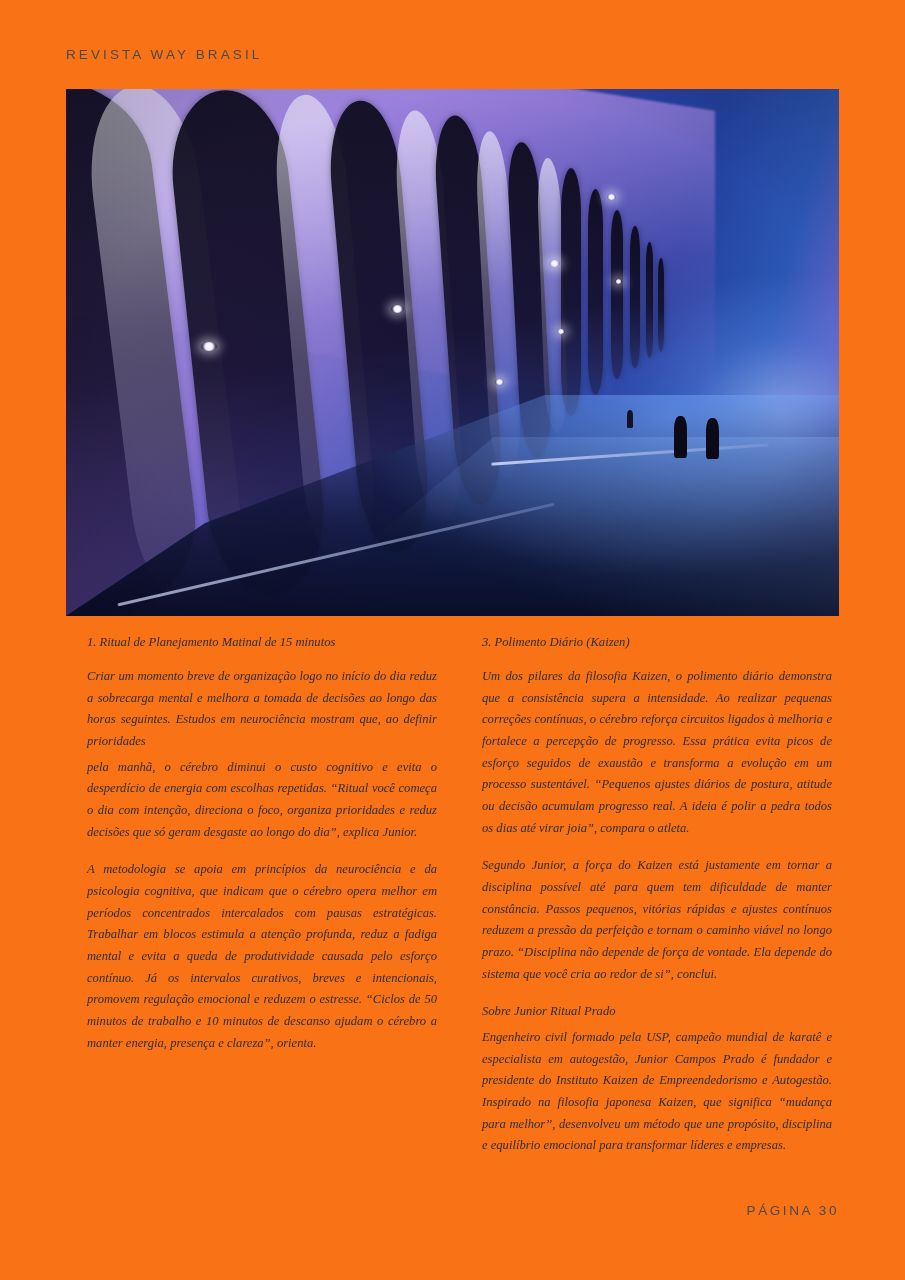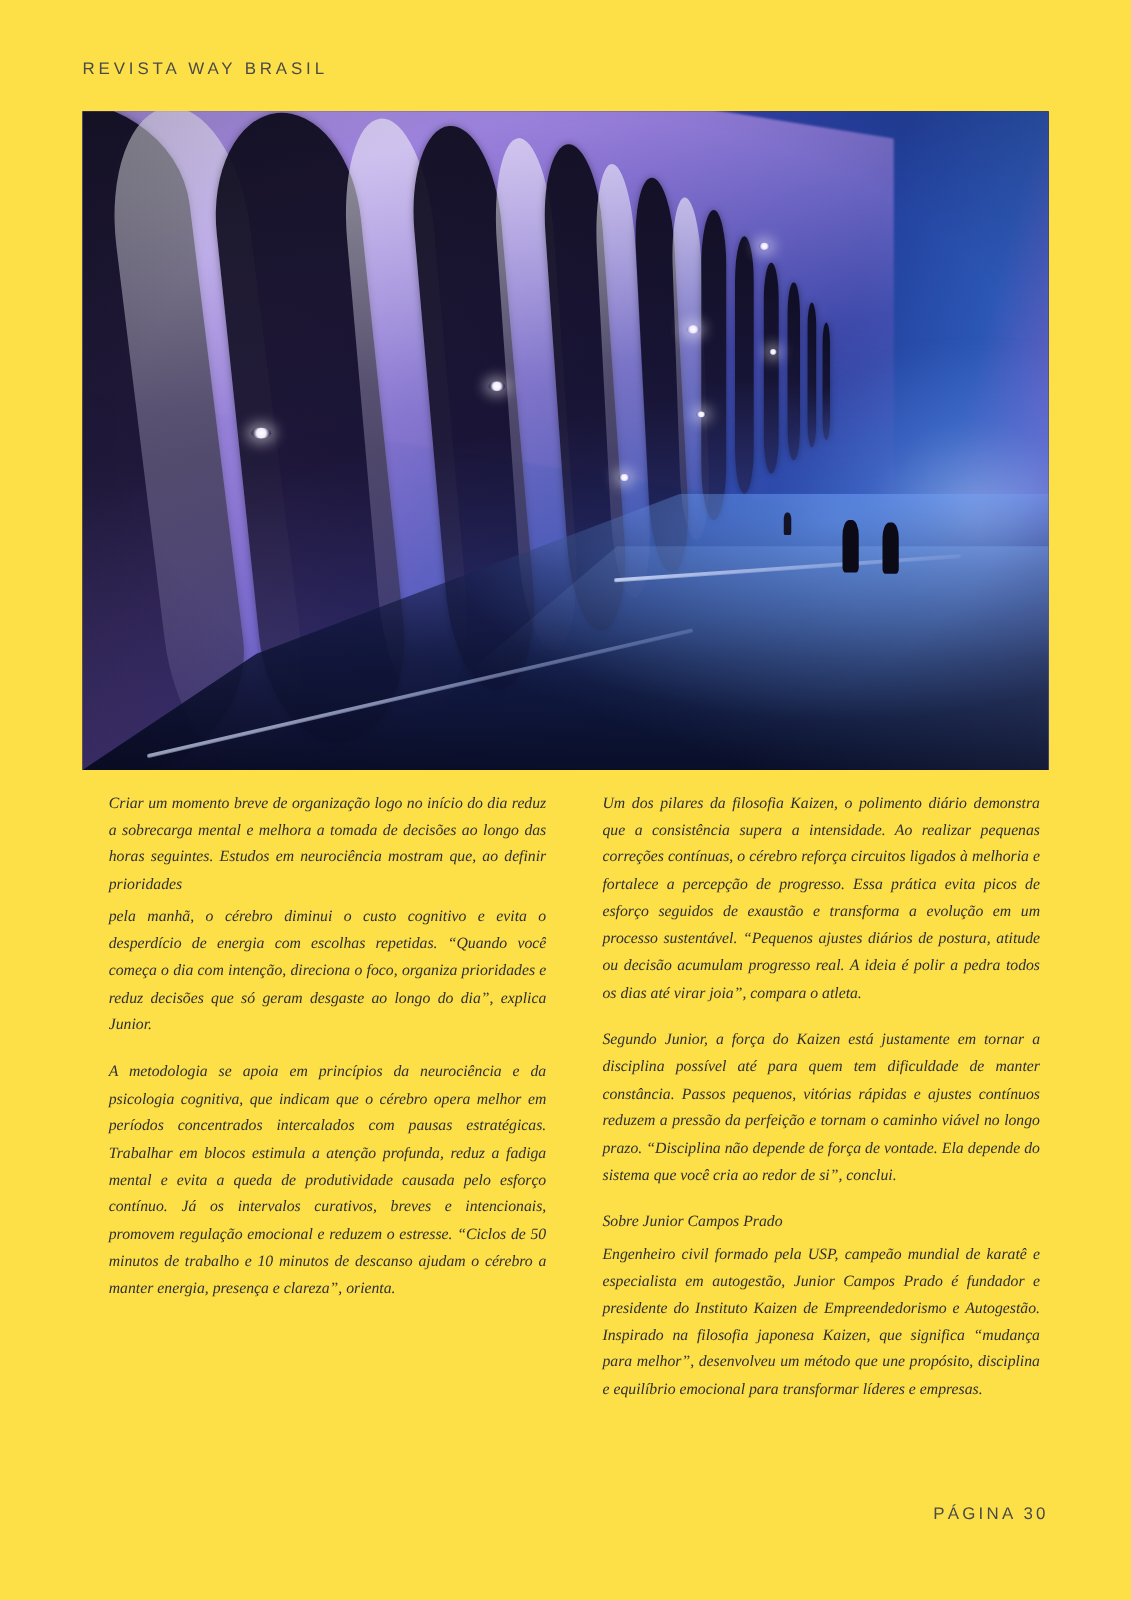--- a/index.html
+++ b/index.html
@@ -11,21 +11,21 @@
     width: 905px;
     height: 1280px;
     font-family: "Liberation Serif", serif;
     color: #2b2b2b;
     position: relative;
     overflow: hidden;
   }
   .page {
     position: absolute;
     inset: 0;
-    background: #fde047;
+    background: #f97316;
   }
 
   
   .masthead {
     position: absolute;
     left: 66px;
     top: 47px;
     font-family: "Liberation Sans", sans-serif;
     font-size: 13.5px;
     letter-spacing: 3.1px;
@@ -234,29 +234,31 @@
       <div class="person" style="left:82.8%; top:62.5%; width:13px; height:41px;"></div>
       <div class="person small" style="left:72.6%; top:61%; width:6px; height:18px;"></div>
 
       <div class="vignette"></div>
     </div>
   </div>
 
   <div class="cols">
 
     <div class="col col-left">
+      <p class="head">1. Ritual de Planejamento Matinal de 15 minutos</p>
       <p class="para tight">Criar um momento breve de organização logo no início do dia reduz a sobrecarga mental e melhora a tomada de decisões ao longo das horas seguintes. Estudos em neurociência mostram que, ao definir prioridades</p>
-      <p class="para">pela manhã, o cérebro diminui o custo cognitivo e evita o desperdício de energia com escolhas repetidas. “Quando você começa o dia com intenção, direciona o foco, organiza prioridades e reduz decisões que só geram desgaste ao longo do dia”, explica Junior.</p>
+      <p class="para">pela manhã, o cérebro diminui o custo cognitivo e evita o desperdício de energia com escolhas repetidas. “Ritual você começa o dia com intenção, direciona o foco, organiza prioridades e reduz decisões que só geram desgaste ao longo do dia”, explica Junior.</p>
       <p class="para">A metodologia se apoia em princípios da neurociência e da psicologia cognitiva, que indicam que o cérebro opera melhor em períodos concentrados intercalados com pausas estratégicas. Trabalhar em blocos estimula a atenção profunda, reduz a fadiga mental e evita a queda de produtividade causada pelo esforço contínuo. Já os intervalos curativos, breves e intencionais, promovem regulação emocional e reduzem o estresse. “Ciclos de 50 minutos de trabalho e 10 minutos de descanso ajudam o cérebro a manter energia, presença e clareza”, orienta.</p>
     </div>
 
     <div class="col col-right">
+      <p class="head">3. Polimento Diário (Kaizen)</p>
       <p class="para">Um dos pilares da filosofia Kaizen, o polimento diário demonstra que a consistência supera a intensidade. Ao realizar pequenas correções contínuas, o cérebro reforça circuitos ligados à melhoria e fortalece a percepção de progresso. Essa prática evita picos de esforço seguidos de exaustão e transforma a evolução em um processo sustentável. “Pequenos ajustes diários de postura, atitude ou decisão acumulam progresso real. A ideia é polir a pedra todos os dias até virar joia”, compara o atleta.</p>
       <p class="para">Segundo Junior, a força do Kaizen está justamente em tornar a disciplina possível até para quem tem dificuldade de manter constância. Passos pequenos, vitórias rápidas e ajustes contínuos reduzem a pressão da perfeição e tornam o caminho viável no longo prazo. “Disciplina não depende de força de vontade. Ela depende do sistema que você cria ao redor de si”, conclui.</p>
-      <p class="para nojust tight">Sobre Junior Campos Prado</p>
+      <p class="para nojust tight">Sobre Junior Ritual Prado</p>
       <p class="para">Engenheiro civil formado pela USP, campeão mundial de karatê e especialista em autogestão, Junior Campos Prado é fundador e presidente do Instituto Kaizen de Empreendedorismo e Autogestão. Inspirado na filosofia japonesa Kaizen, que significa “mudança para melhor”, desenvolveu um método que une propósito, disciplina e equilíbrio emocional para transformar líderes e empresas.</p>
     </div>
 
   </div>
 
   <div class="folio">PÁGINA 30</div>
 
 </div>
 
 </body></html>

